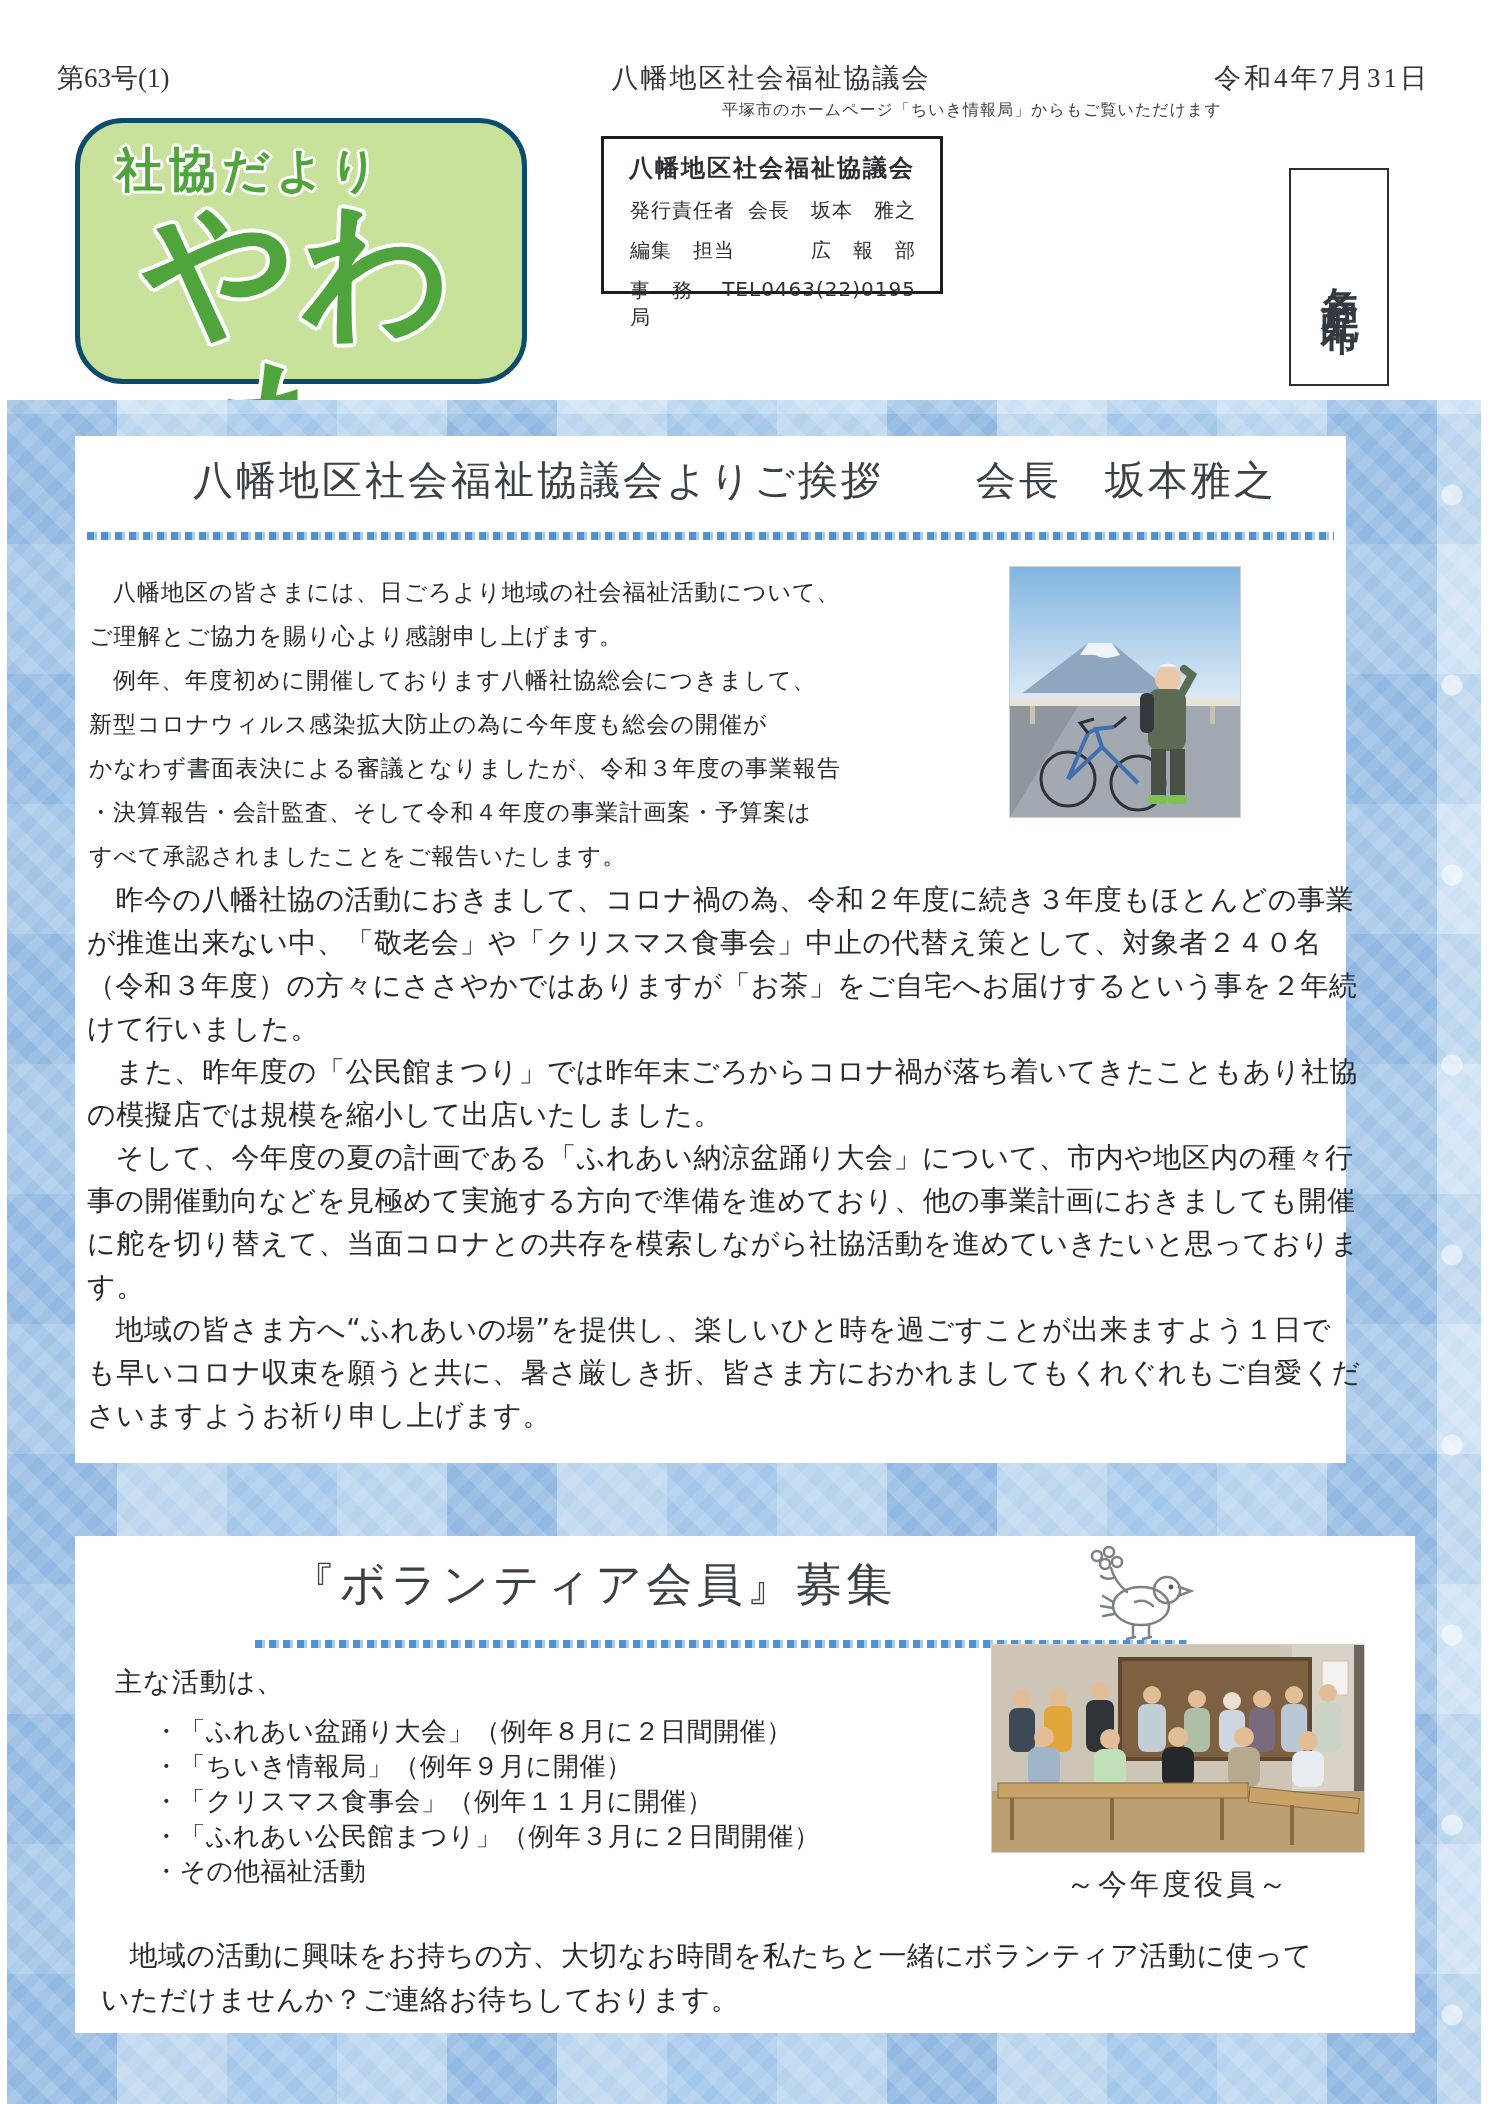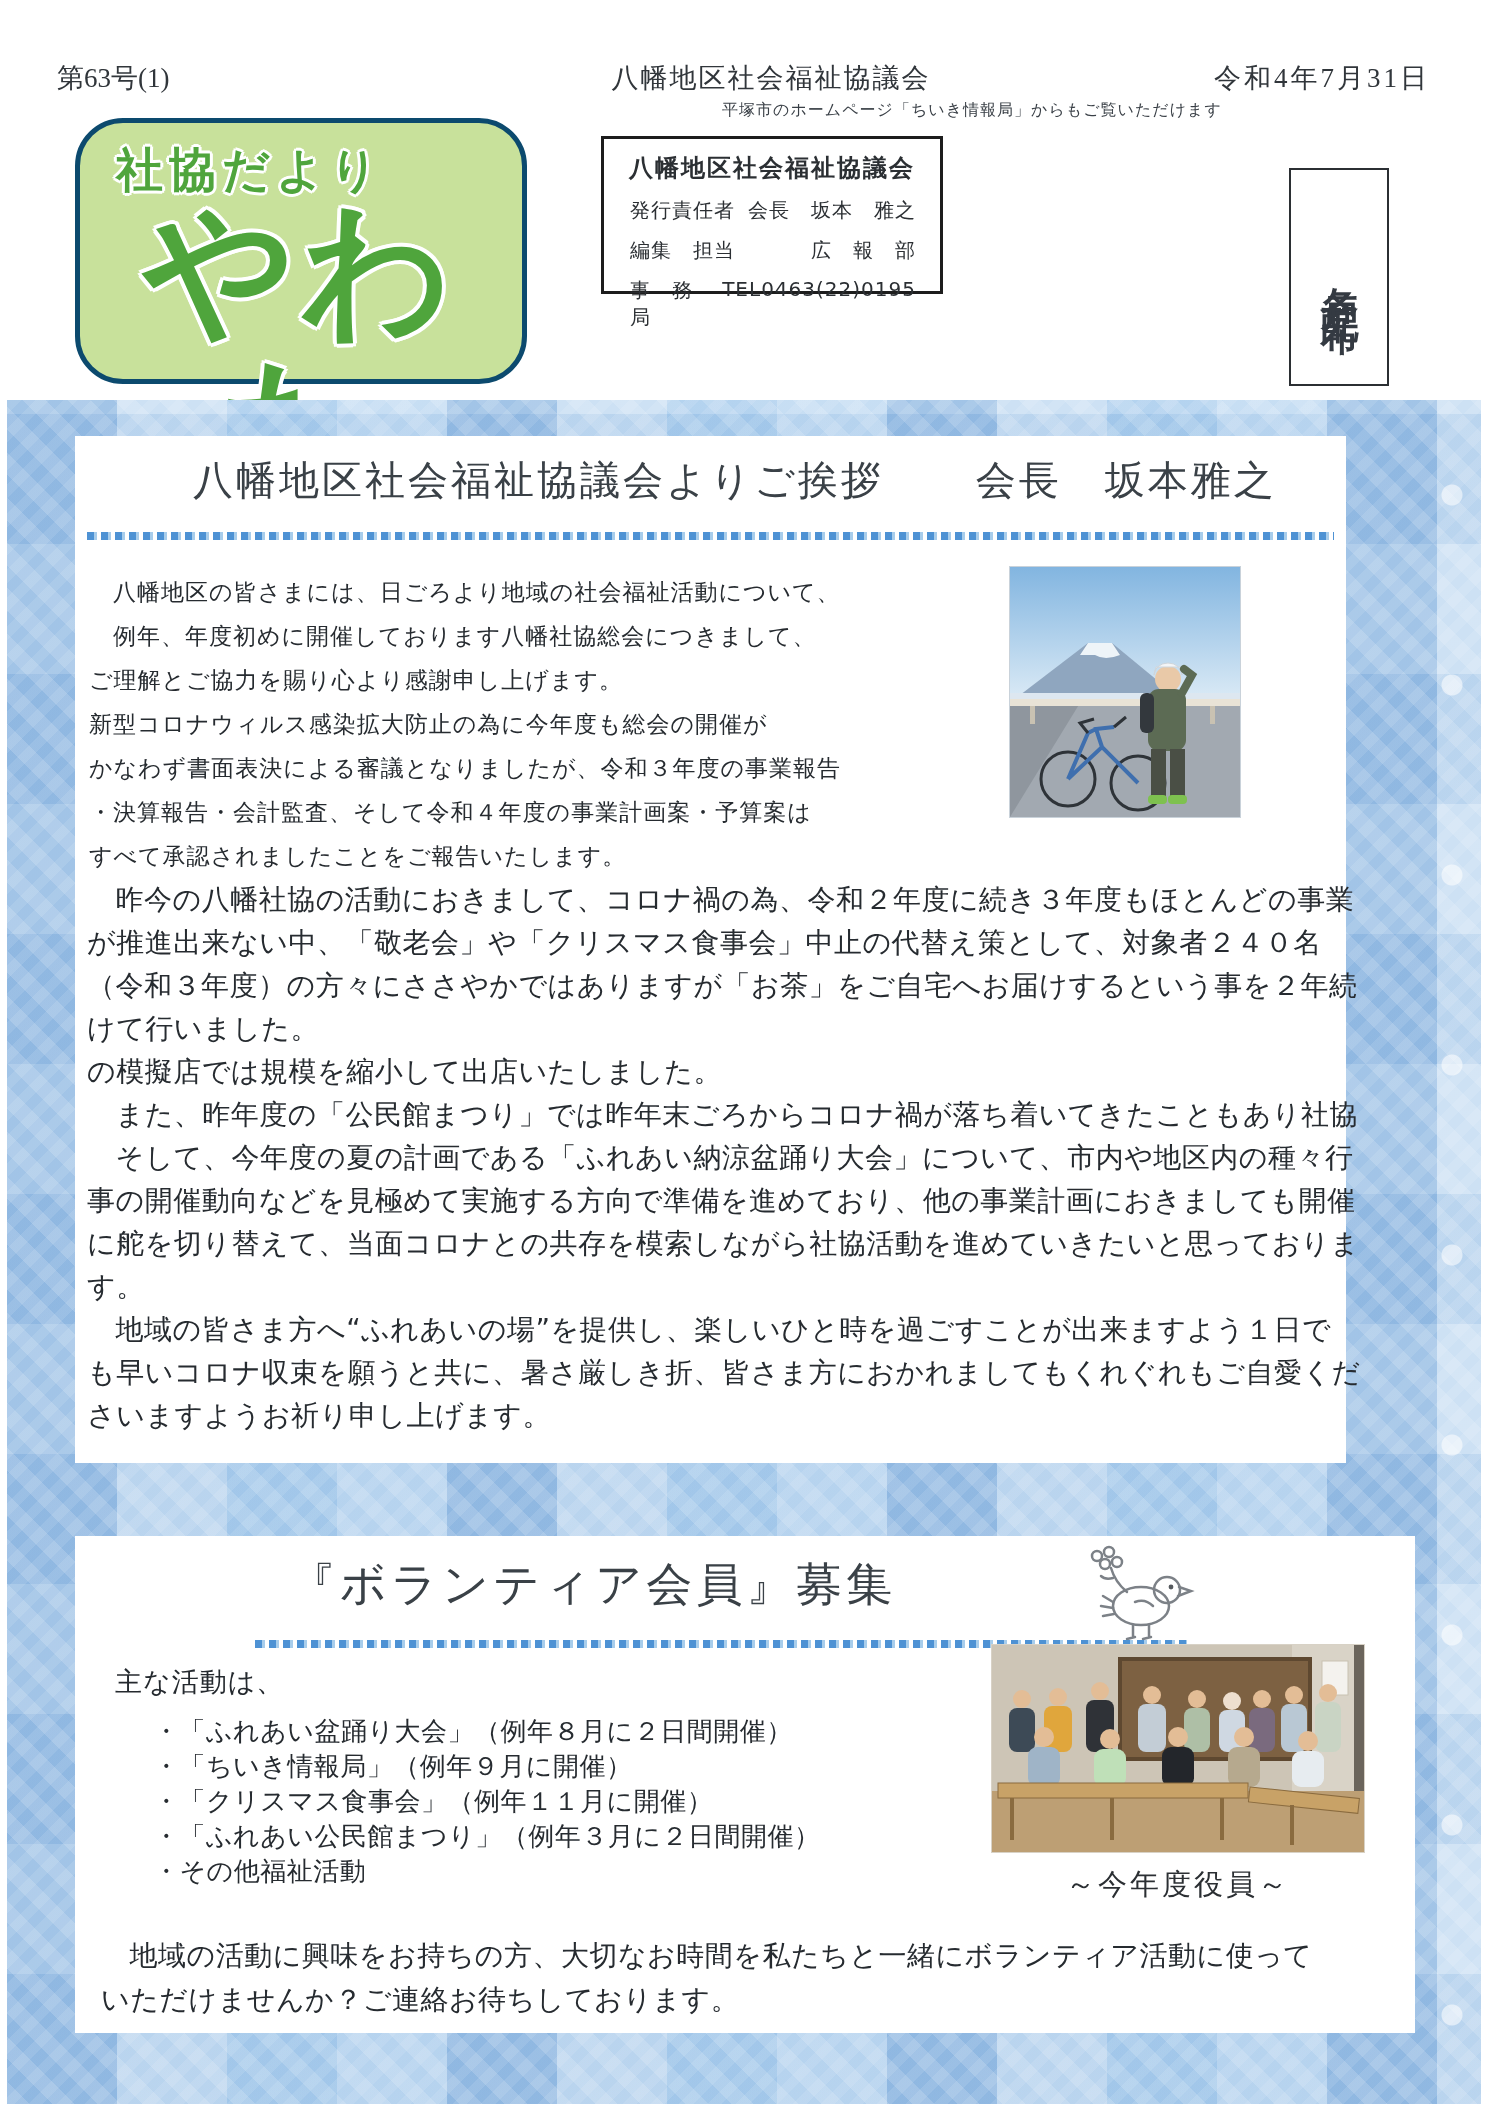--- a/index.html
+++ b/index.html
@@ -129,22 +129,22 @@
     <section class="white-box box1">
       <div class="a1-head">
         <h1>八幡地区社会福祉協議会よりご挨拶</h1>
         <span>会長　坂本雅之</span>
       </div>
       <div class="dotted-rule"></div>
 
       <div class="a1-top">
         <div class="a1-narrow">
           <div class="n-line">　八幡地区の皆さまには、日ごろより地域の社会福祉活動について、</div>
+          <div class="n-line">ご理解とご協力を賜り心より感謝申し上げます。</div>
           <div class="n-line">　例年、年度初めに開催しております八幡社協総会につきまして、</div>
-          <div class="n-line">ご理解とご協力を賜り心より感謝申し上げます。</div>
           <div class="n-line">新型コロナウィルス感染拡大防止の為に今年度も総会の開催が</div>
           <div class="n-line">かなわず書面表決による審議となりましたが、令和３年度の事業報告</div>
           <div class="n-line">・決算報告・会計監査、そして令和４年度の事業計画案・予算案は</div>
           <div class="n-line">すべて承認されましたことをご報告いたします。</div>
         </div>
 
         <figure class="chairman-photo">
           <svg width="230" height="250" viewBox="0 0 230 250">
             <defs>
               <linearGradient id="sky" x1="0" y1="0" x2="0" y2="1">
@@ -178,22 +178,22 @@
             <rect x="158" y="228" width="19" height="9" rx="4" fill="#7ec14f"></rect>
           </svg>
         </figure>
       </div>
 
       <div class="a1-wide">
         <div class="w-line">　昨今の八幡社協の活動におきまして、コロナ禍の為、令和２年度に続き３年度もほとんどの事業</div>
         <div class="w-line">が推進出来ない中、「敬老会」や「クリスマス食事会」中止の代替え策として、対象者２４０名</div>
         <div class="w-line">（令和３年度）の方々にささやかではありますが「お茶」をご自宅へお届けするという事を２年続</div>
         <div class="w-line">けて行いました。</div>
+        <div class="w-line">　また、昨年度の「公民館まつり」では昨年末ごろからコロナ禍が落ち着いてきたこともあり社協</div>
         <div class="w-line">の模擬店では規模を縮小して出店いたしました。</div>
-        <div class="w-line">　また、昨年度の「公民館まつり」では昨年末ごろからコロナ禍が落ち着いてきたこともあり社協</div>
         <div class="w-line">　そして、今年度の夏の計画である「ふれあい納涼盆踊り大会」について、市内や地区内の種々行</div>
         <div class="w-line">事の開催動向などを見極めて実施する方向で準備を進めており、他の事業計画におきましても開催</div>
         <div class="w-line">に舵を切り替えて、当面コロナとの共存を模索しながら社協活動を進めていきたいと思っておりま</div>
         <div class="w-line">す。</div>
         <div class="w-line">　地域の皆さま方へ“ふれあいの場”を提供し、楽しいひと時を過ごすことが出来ますよう１日で</div>
         <div class="w-line">も早いコロナ収束を願うと共に、暑さ厳しき折、皆さま方におかれましてもくれぐれもご自愛くだ</div>
         <div class="w-line">さいますようお祈り申し上げます。</div>
       </div>
     </section>
 

